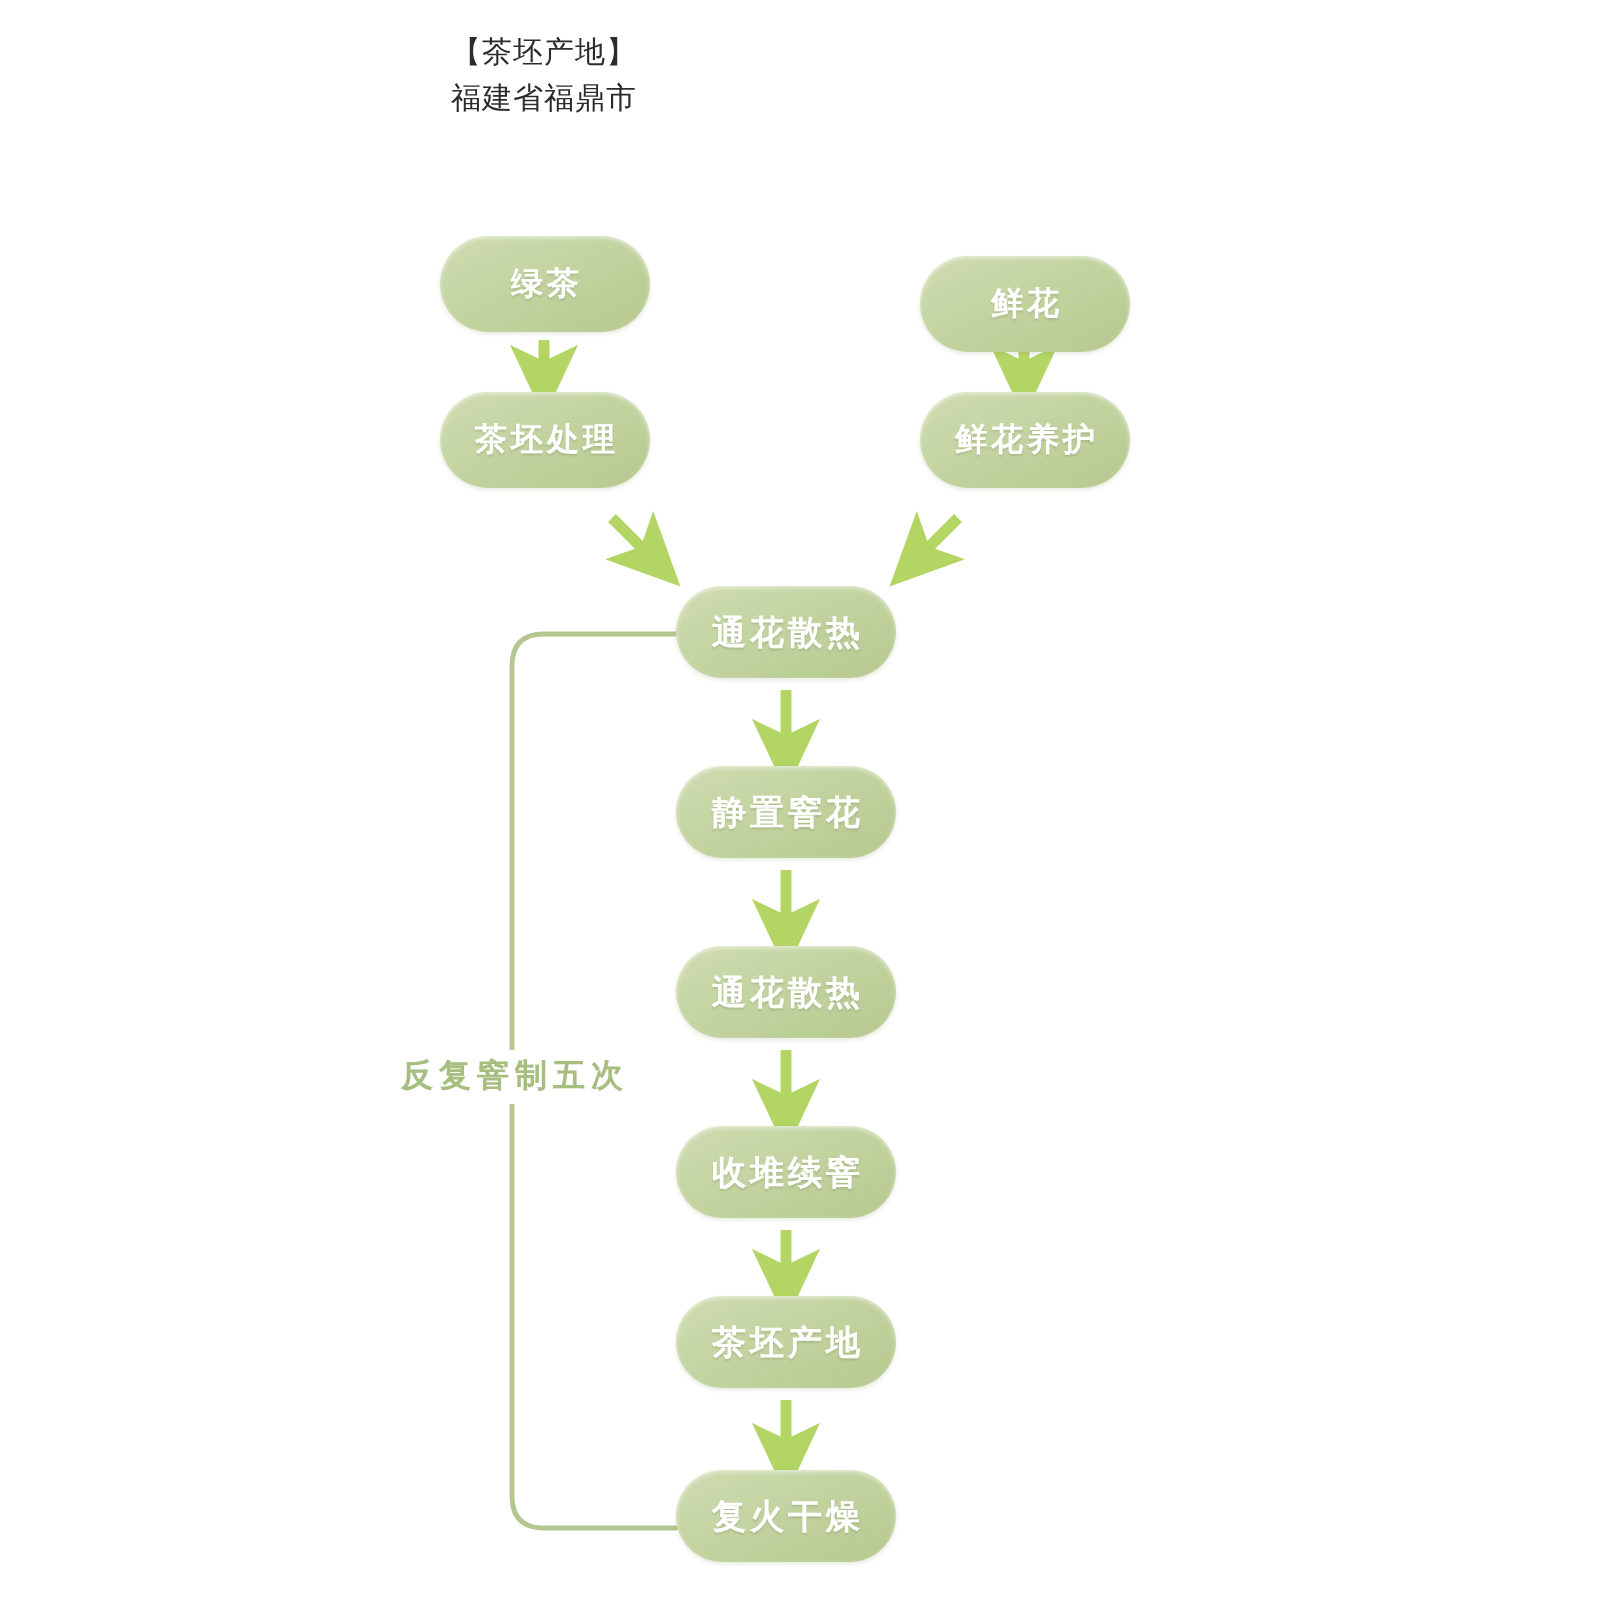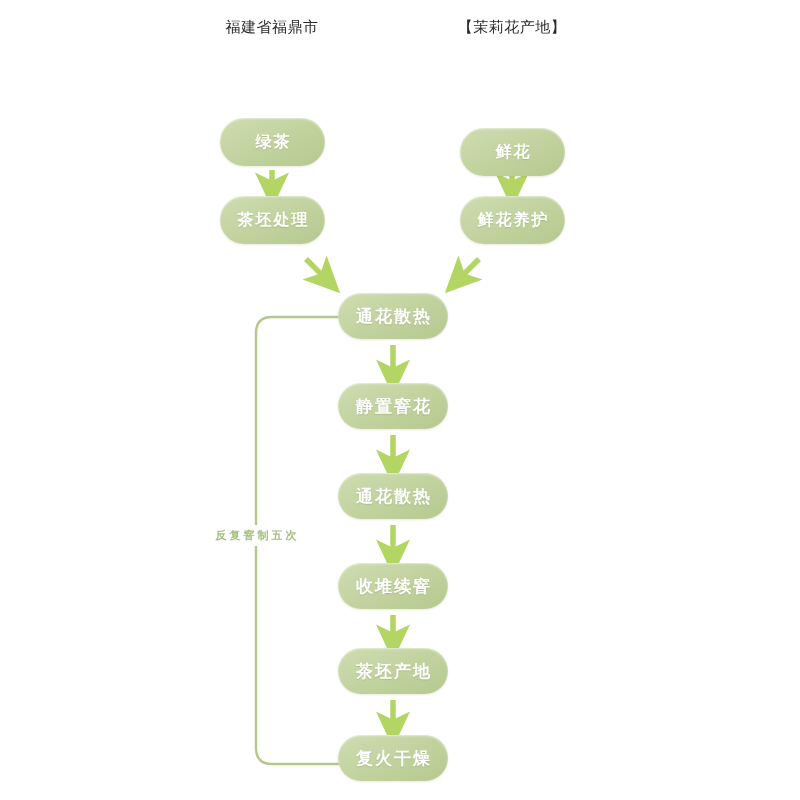--- a/index.html
+++ b/index.html
@@ -85,21 +85,21 @@
   #node-redry       { left: 338px; top: 735px; }
 
   
   #loop-label {
     position: absolute;
     left: 185px;
     top: 525px;
     width: 142px;
     text-align: center;
     color: #a6be7f;
-    font-size: 11px;
+    font-size: 16px;
     font-weight: 700;
     letter-spacing: 3px;
     text-indent: 3px;
     white-space: nowrap;
     background: #ffffff;
     padding: 3px 0;
     user-select: none;
   }
 
   svg { overflow: visible; }
@@ -125,25 +125,25 @@
   <line x1="479" y1="259" x2="458" y2="280" stroke="#b3d564" stroke-width="5.5" marker-end="url(#arrowhead)"></line>
 
   <line x1="393" y1="345" x2="393" y2="377" stroke="#b3d564" stroke-width="5.5" marker-end="url(#arrowhead)"></line>
   <line x1="393" y1="435" x2="393" y2="467" stroke="#b3d564" stroke-width="5.5" marker-end="url(#arrowhead)"></line>
   <line x1="393" y1="525" x2="393" y2="557" stroke="#b3d564" stroke-width="5.5" marker-end="url(#arrowhead)"></line>
   <line x1="393" y1="615" x2="393" y2="642" stroke="#b3d564" stroke-width="5.5" marker-end="url(#arrowhead)"></line>
   <line x1="393" y1="700" x2="393" y2="729" stroke="#b3d564" stroke-width="5.5" marker-end="url(#arrowhead)"></line>
 </svg>
 
 <div class="origin-header" id="origin-tea">
+  <span class="origin-title">【茶坯产地】</span>
   <span class="origin-place">福建省福鼎市</span>
 </div>
 
 <div class="origin-header" id="origin-flower">
-  <span class="origin-title">【茉莉花产地】</span>
 </div>
 
 <div class="node small" id="node-green-tea">绿茶</div>
 
 <div class="node small" id="node-tea-base">茶坯处理</div>
 
 <div class="node small" id="node-fresh-flower">鲜花</div>
 
 <div class="node small" id="node-flower-care">鲜花养护</div>
 

